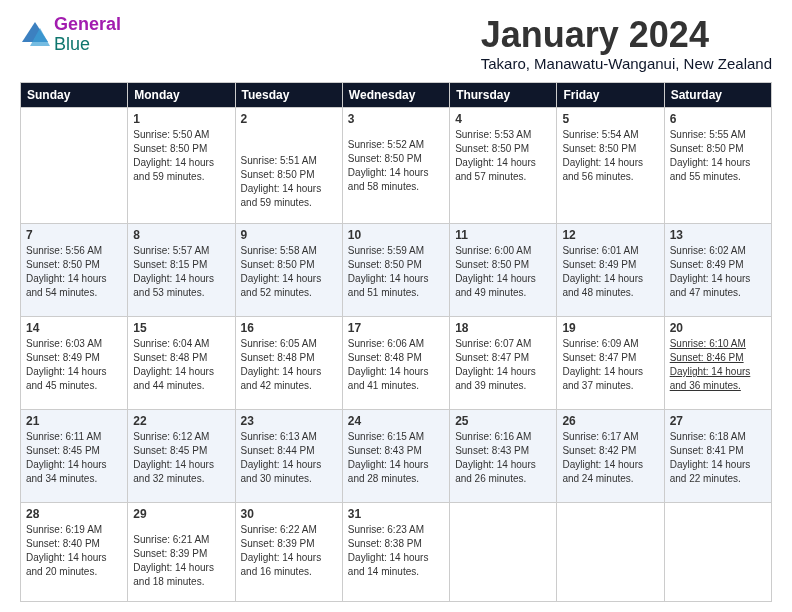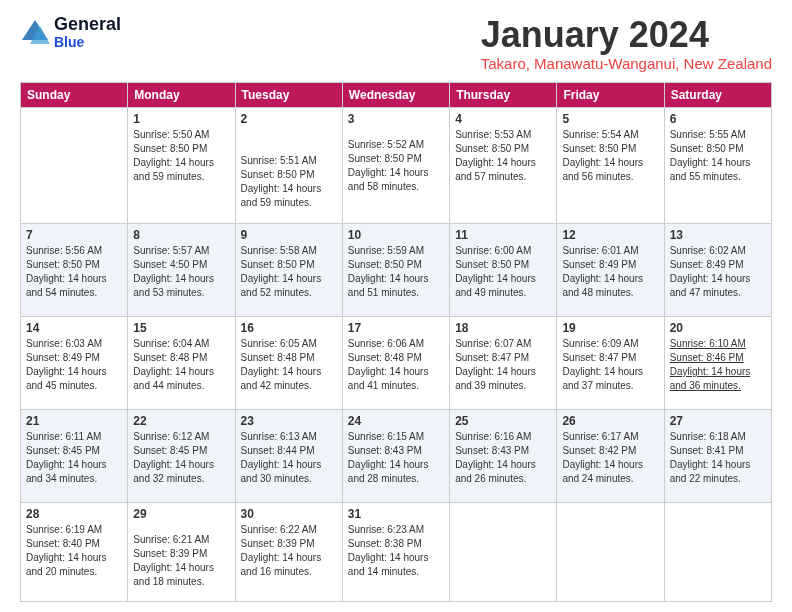--- a/index.html
+++ b/index.html
@@ -29,43 +29,43 @@
       gap: 4px;
     }
     .logo-text {
       display: flex;
       flex-direction: column;
       line-height: 1.1;
     }
     .logo-general {
       font-size: 18px;
       font-weight: bold;
-      color: #0f172a;
+      color: #a21caf;
     }
     .logo-blue {
-      font-size: 14px;
-      font-weight: bold;
-      color: #1d4ed8;
+      font-size: 18px;
+      font-weight: normal;
+      color: #0f766e;
     }
     .logo-icon {
       width: 30px;
       height: 30px;
     }
     .title-block {
       text-align: left;
     }
     .main-title {
       font-size: 36px;
       font-weight: bold;
       color: #333;
       line-height: 1.1;
     }
     .subtitle {
       font-size: 15px;
-      color: #ef4444;
+      color: #0f172a;
     }
     .calendar-table {
       width: 100%;
       border-collapse: collapse;
       flex: 1;
     }
     .calendar-table th {
       background-color: #3a7abf;
       color: #fff;
       font-size: 12px;
@@ -99,21 +99,21 @@
     .empty-cell {
       background: #f9f9f9;
     }
     tr:nth-child(even) td {
       background-color: #f0f4fa;
     }
     tr:nth-child(odd) td {
       background-color: #ffffff;
     }
     tr.header-row th {
-      background-color: #be185d;
+      background-color: #0f172a;
     }
   </style>
 </head>
 <body>
 
 <div class="page">
   <div class="header">
     <div class="logo">
       <svg class="logo-icon" viewBox="0 0 30 30" xmlns="http://www.w3.org/2000/svg">
         <polygon points="15,2 28,22 2,22" fill="#1a6ab5" opacity="0.85"></polygon>
@@ -192,21 +192,21 @@
           <td>
             <span class="day-number">7</span>
             <div class="day-info" style="white-space: pre-line;">Sunrise: 5:56 AM
 Sunset: 8:50 PM
 Daylight: 14 hours
 and 54 minutes.</div>
           </td>
           <td>
             <span class="day-number">8</span>
             <div class="day-info" style="white-space: pre-line;">Sunrise: 5:57 AM
-Sunset: 4:50 PM
+Sunset: 8:15 PM
 Daylight: 14 hours
 and 53 minutes.</div>
           </td>
           <td>
             <span class="day-number">9</span>
             <div class="day-info" style="white-space: pre-line;">Sunrise: 5:58 AM
 Sunset: 8:50 PM
 Daylight: 14 hours
 and 52 minutes.</div>
           </td>

